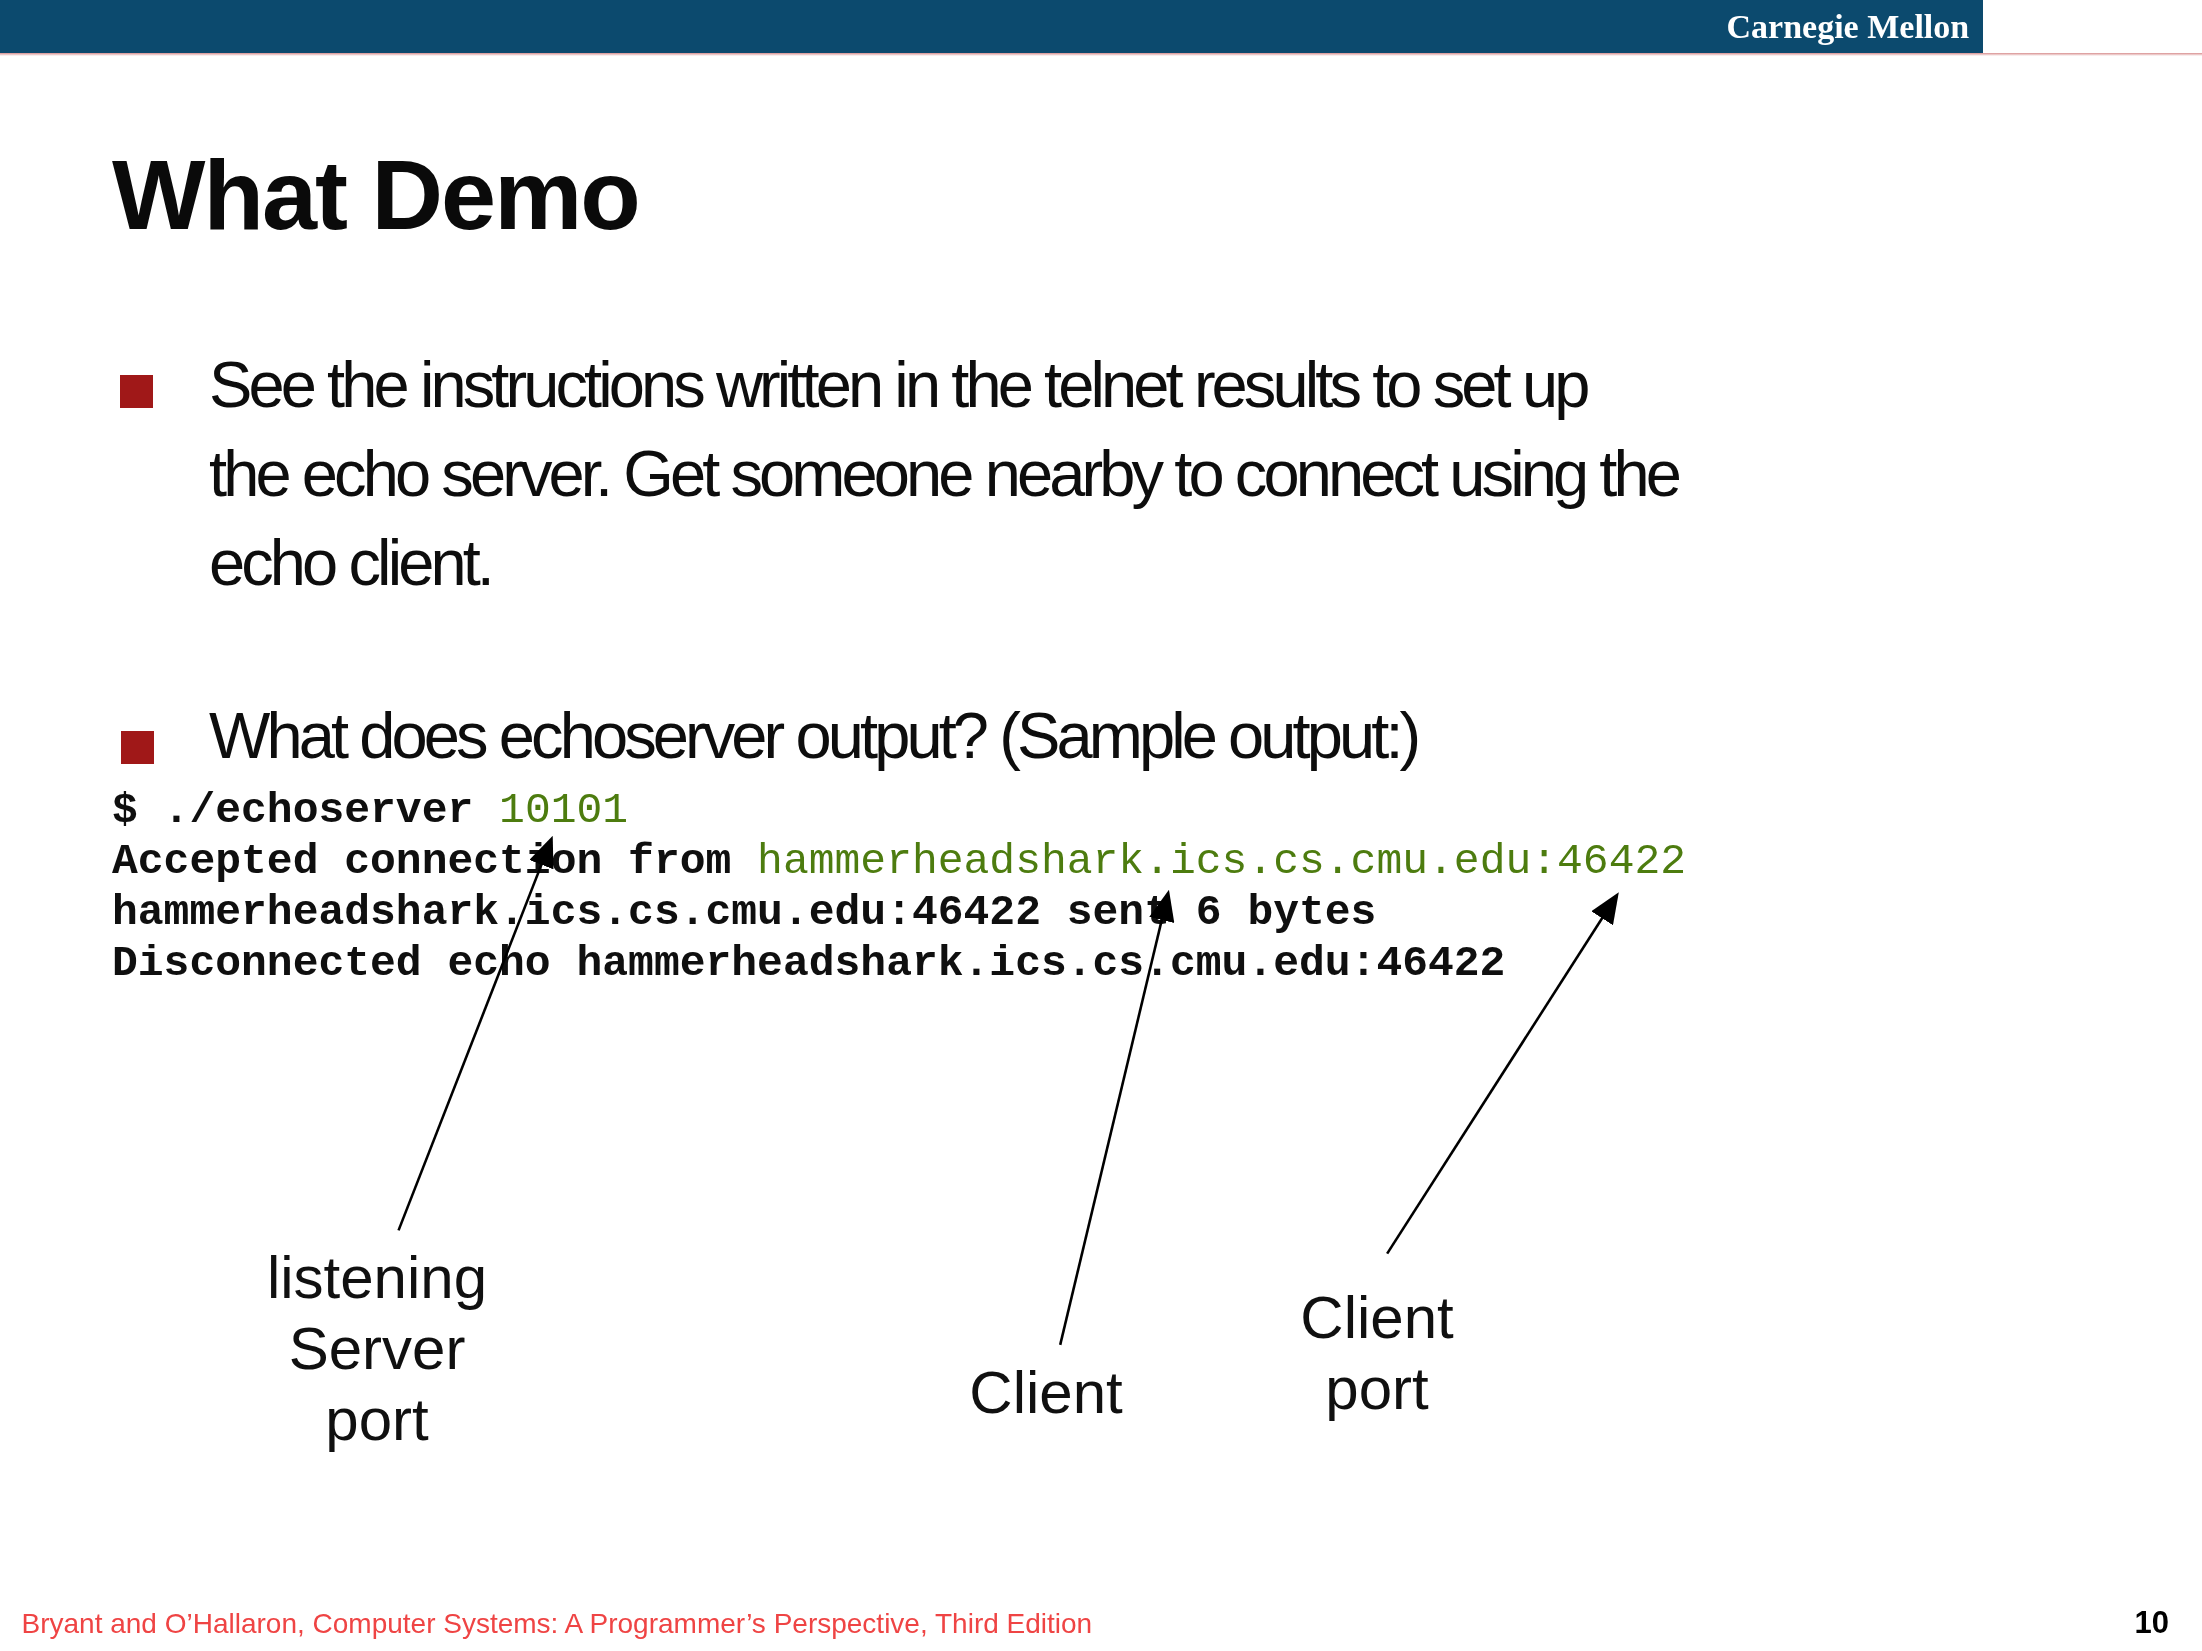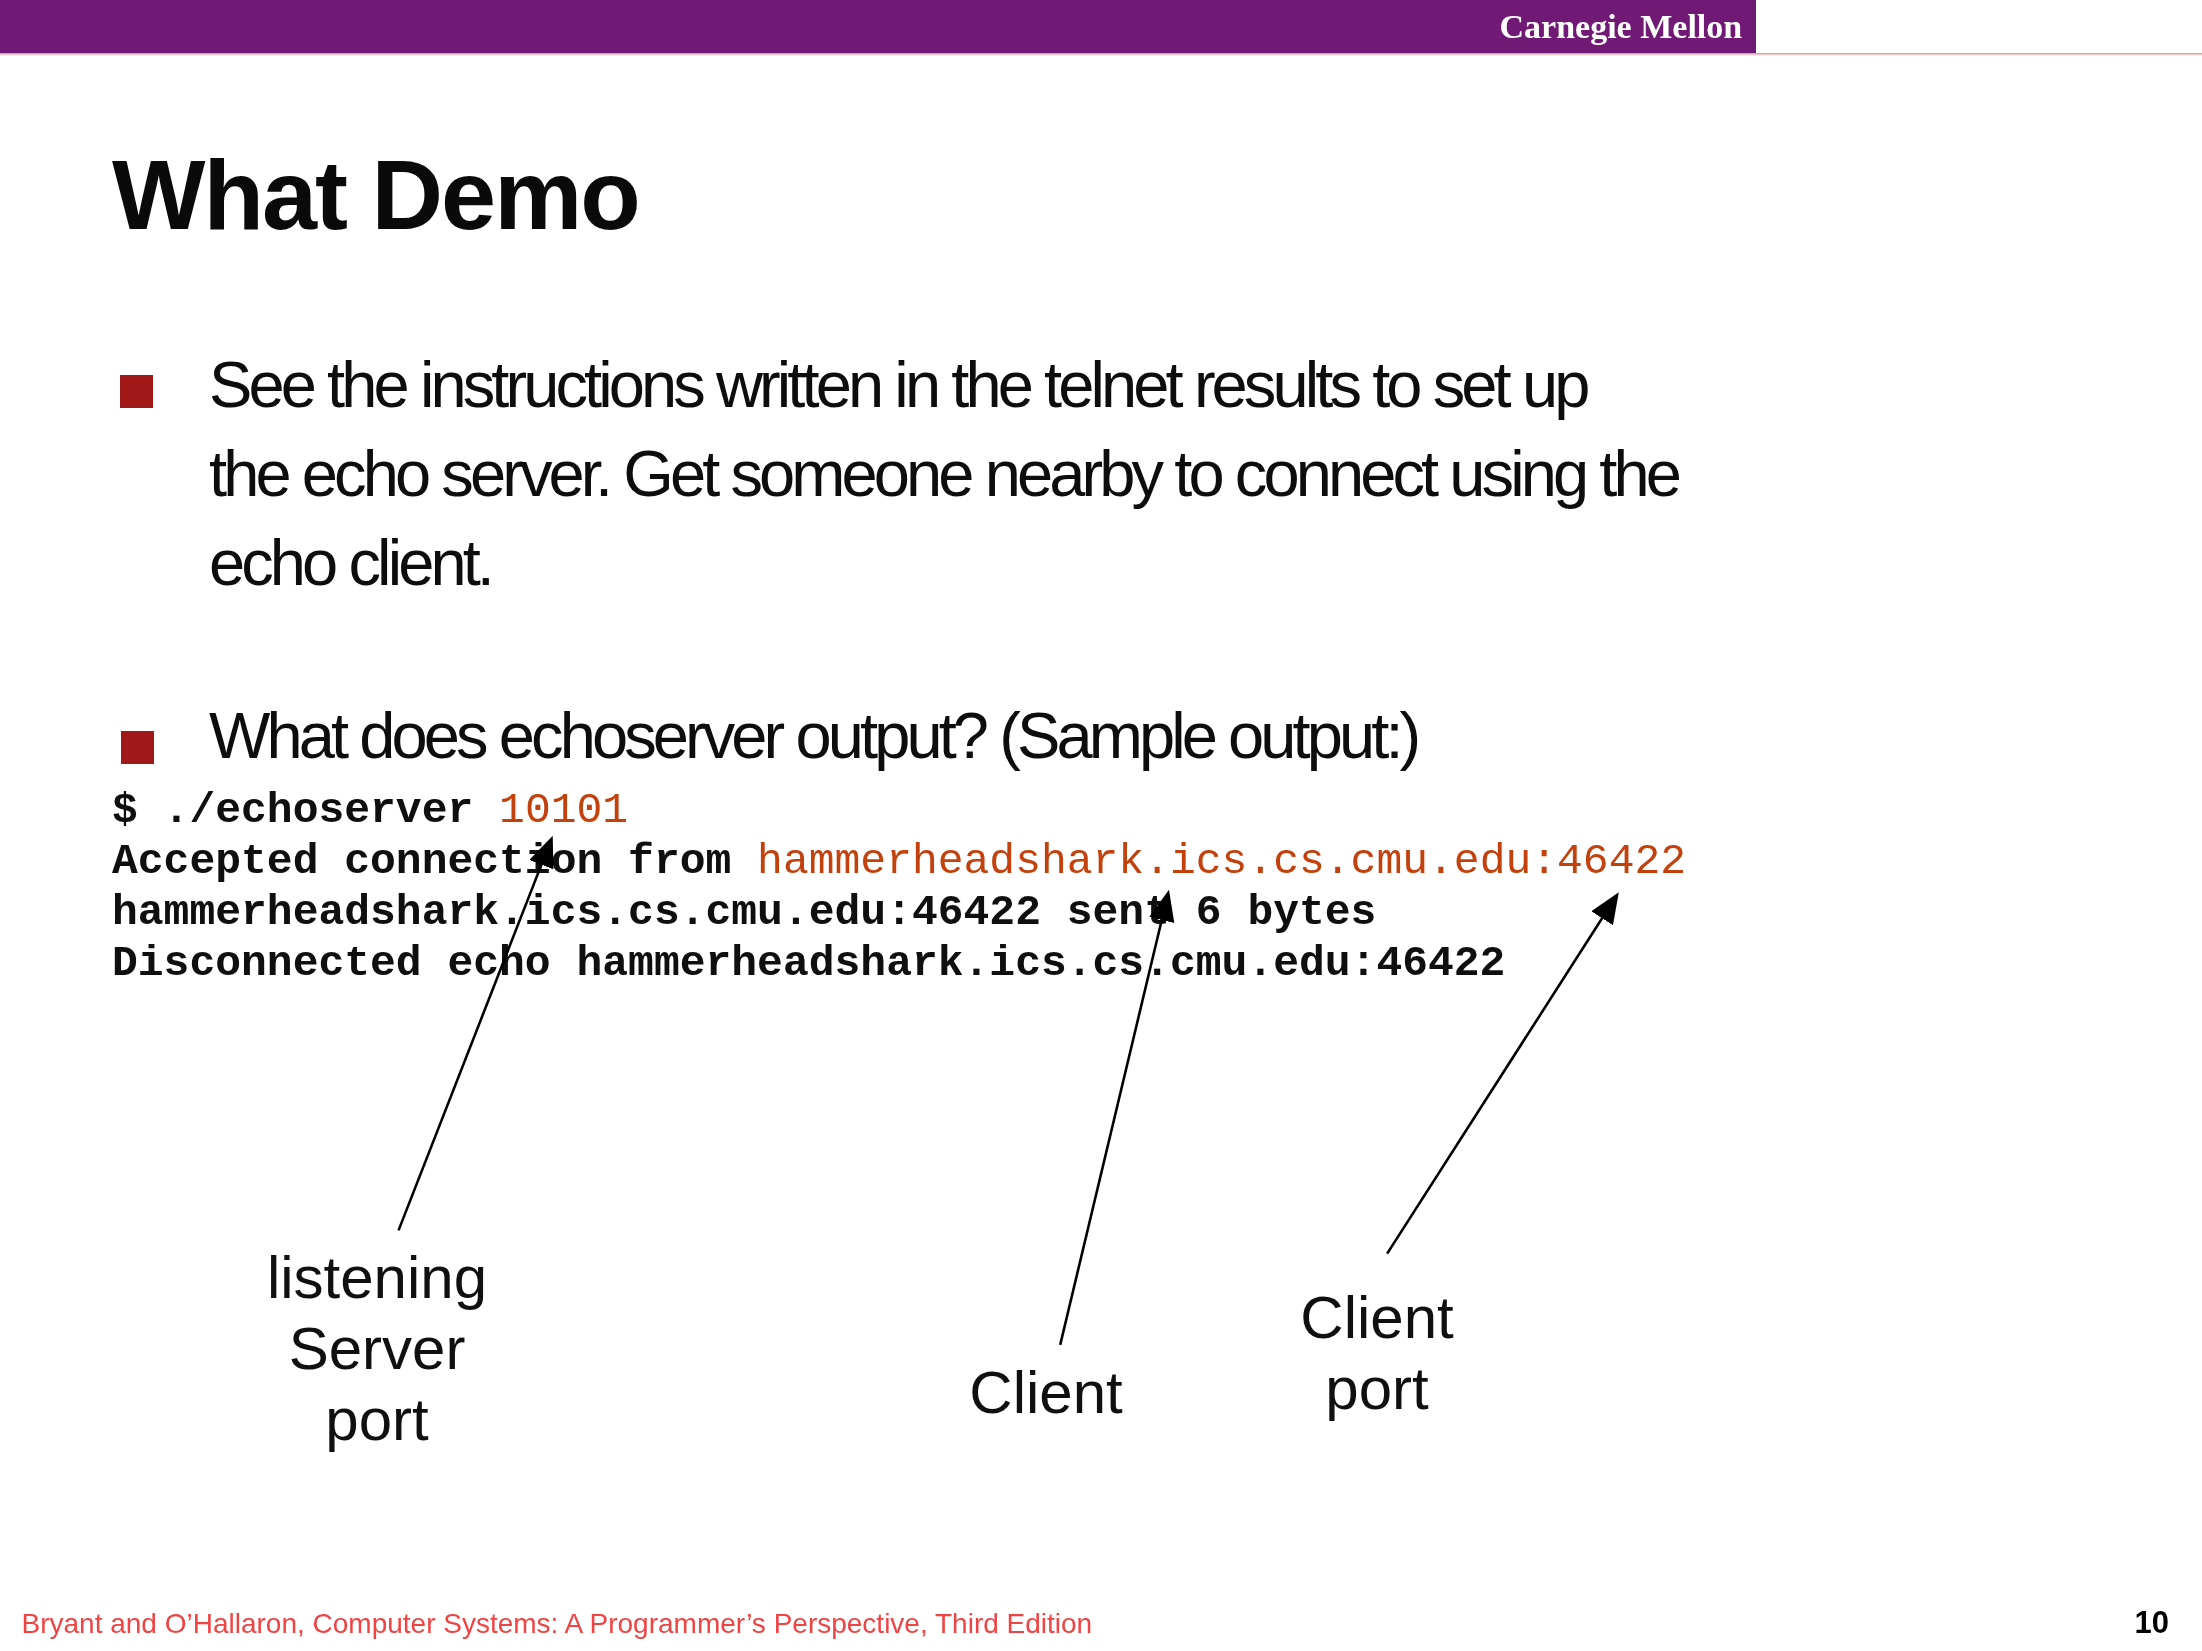--- a/index.html
+++ b/index.html
@@ -6,22 +6,22 @@
   .slide{
     position:relative;
     width:2203px;height:1652px;
     background:#ffffff;
     overflow:hidden;
     font-family:"Liberation Sans","DejaVu Sans",sans-serif;
     color:#111;
   }
   
   .topbar{
-    position:absolute;left:0;top:0;width:1756px;height:53px;
-    background:#701a75;
+    position:absolute;left:0;top:0;width:1983px;height:53px;
+    background:#0c4a6e;
   }
   .topbar-edge{
     position:absolute;left:0;top:53px;width:2203px;height:3.4px;
     background:linear-gradient(#d89090,#ffffff);
   }
   .brand{
     position:absolute;right:13.8px;top:0;height:53px;line-height:53px;
     font-family:"Liberation Serif","DejaVu Serif",serif;
     font-weight:bold;font-size:34px;color:#ffffff;
     letter-spacing:0;
@@ -47,21 +47,21 @@
   .bt2{top:693px;font-size:65px;line-height:86px;}
   .bullet-line{white-space:nowrap;}
   
   .terminal{
     position:absolute;left:112px;top:785px;
     font-family:"Liberation Mono","DejaVu Sans Mono",monospace;
     font-size:43px;line-height:51px;
     color:#0f0f0f;font-weight:bold;
   }
   .tline{white-space:pre;}
-  .tgray{color:#c2410c;font-weight:400;text-align:center;}
+  .tgray{color:#4d7c0f;font-weight:400;text-align:center;}
   
   .callout{
     position:absolute;width:258px;text-align:center;
     font-size:60px;line-height:71px;font-weight:400;color:#101010;
   }
   .co-server{left:248px;top:1242px;}
   .co-host{left:917px;top:1357px;}
   .co-port{left:1248px;top:1282px;}
   
   .arrows{position:absolute;left:0;top:0;width:2203px;height:1652px;pointer-events:none;}

